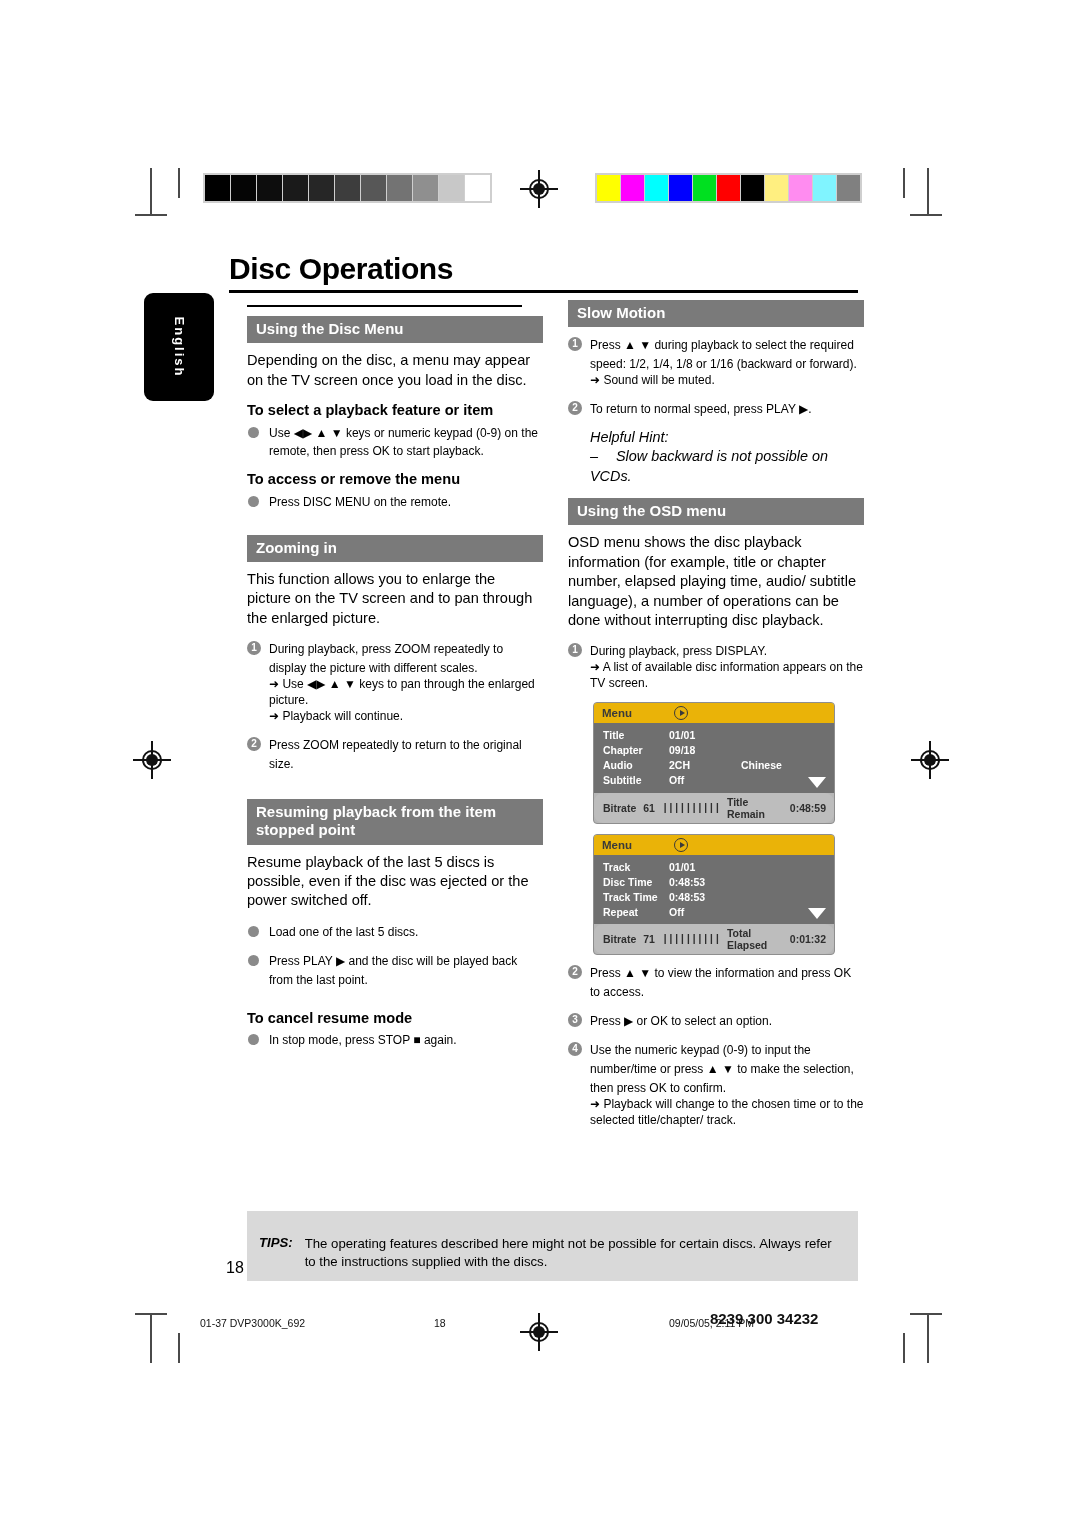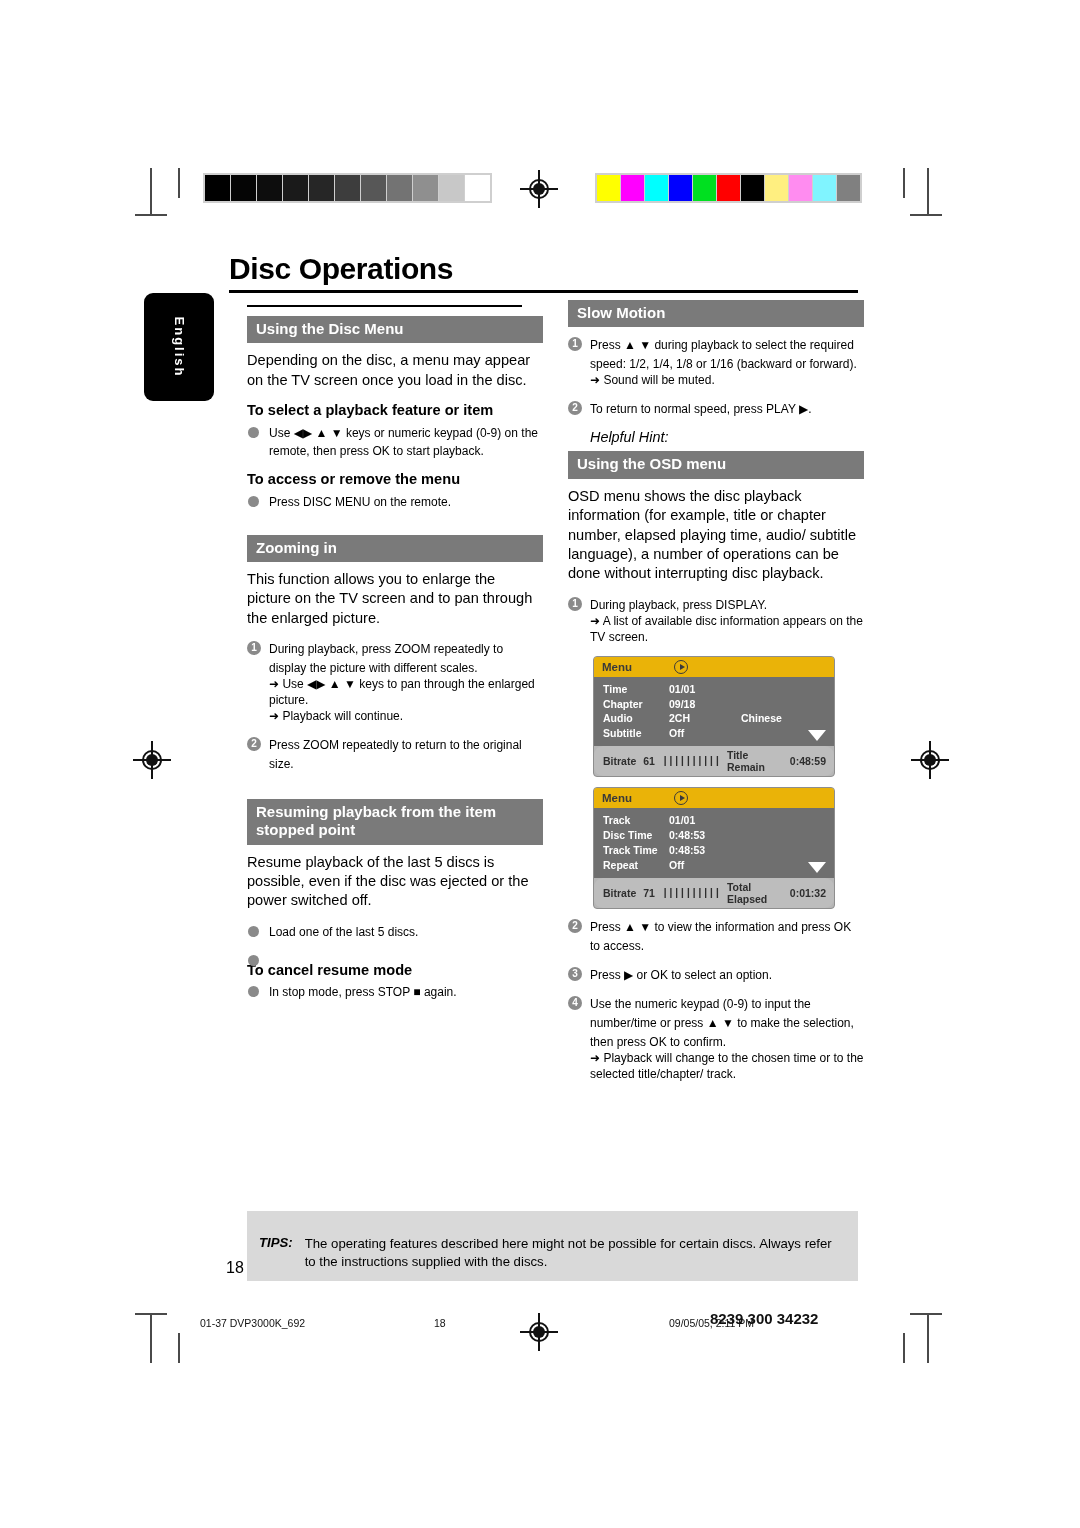--- a/index.html
+++ b/index.html
@@ -294,20 +294,21 @@
     </div>
 
     <div class="bar">Resuming playback from the item stopped point</div>
     <p class="t">Resume playback of the last 5 discs is possible, even if the disc was ejected or the power switched off.</p>
     <div class="item">
       <span class="bullet"></span>
       <span class="body">Load one of the last 5 discs.</span>
     </div>
     <div class="item" style="margin-bottom:20px;">
       <span class="bullet"></span>
+      <span class="body">Press PLAY ▶ and the disc will be played back from the last point.</span>
     </div>
     <p class="sub">To cancel resume mode</p>
     <div class="item">
       <span class="bullet"></span>
       <span class="body">In stop mode, press STOP ■ again.</span>
     </div>
   </div>
 
   <div class="col col-right">
 
@@ -318,40 +319,41 @@
         <span>Press ▲ ▼ during playback to select the required speed: 1/2, 1/4, 1/8 or 1/16 (backward or forward).</span>
         <span class="arrowline">➜ Sound will be muted.</span>
       </span>
     </div>
     <div class="item" style="margin-bottom:4px;">
       <span class="num">2</span>
       <span class="body">To return to normal speed, press PLAY ▶.</span>
     </div>
     <div class="hint" style="padding-left:22px;">
       <div>Helpful Hint:</div>
-    </div>
-
-    <div class="bar" style="margin-top:4px;">Using the OSD menu</div>
+      <div><span class="dash">–</span><span>Slow backward is not possible on VCDs.</span></div>
+    </div>
+
+    <div class="bar" style="margin-top:12px;">Using the OSD menu</div>
     <p class="t">OSD menu shows the disc playback information (for example, title or chapter number, elapsed playing time, audio/ subtitle language), a number of operations can be done without interrupting disc playback.</p>
     <div class="item" style="margin-bottom:2px;">
       <span class="num">1</span>
       <span class="body">
         <span>During playback, press DISPLAY.</span>
         <span class="arrowline">➜ A list of available disc information appears on the TV screen.</span>
       </span>
     </div>
 
     <div class="osd">
       <div class="osd-head">
         <span>Menu</span>
         <span class="osd-play"></span>
       </div>
       <div class="osd-body" id="osd-dvd-rows">
         <div class="osd-row">
-            <span class="osd-k">Time</span>
+            <span class="osd-k">Title</span>
             <span class="osd-v">01/01</span>
             <span></span>
           </div>
           <div class="osd-row">
             <span class="osd-k">Chapter</span>
             <span class="osd-v">09/18</span>
             <span></span>
           </div>
           <div class="osd-row">
             <span class="osd-k">Audio</span>

